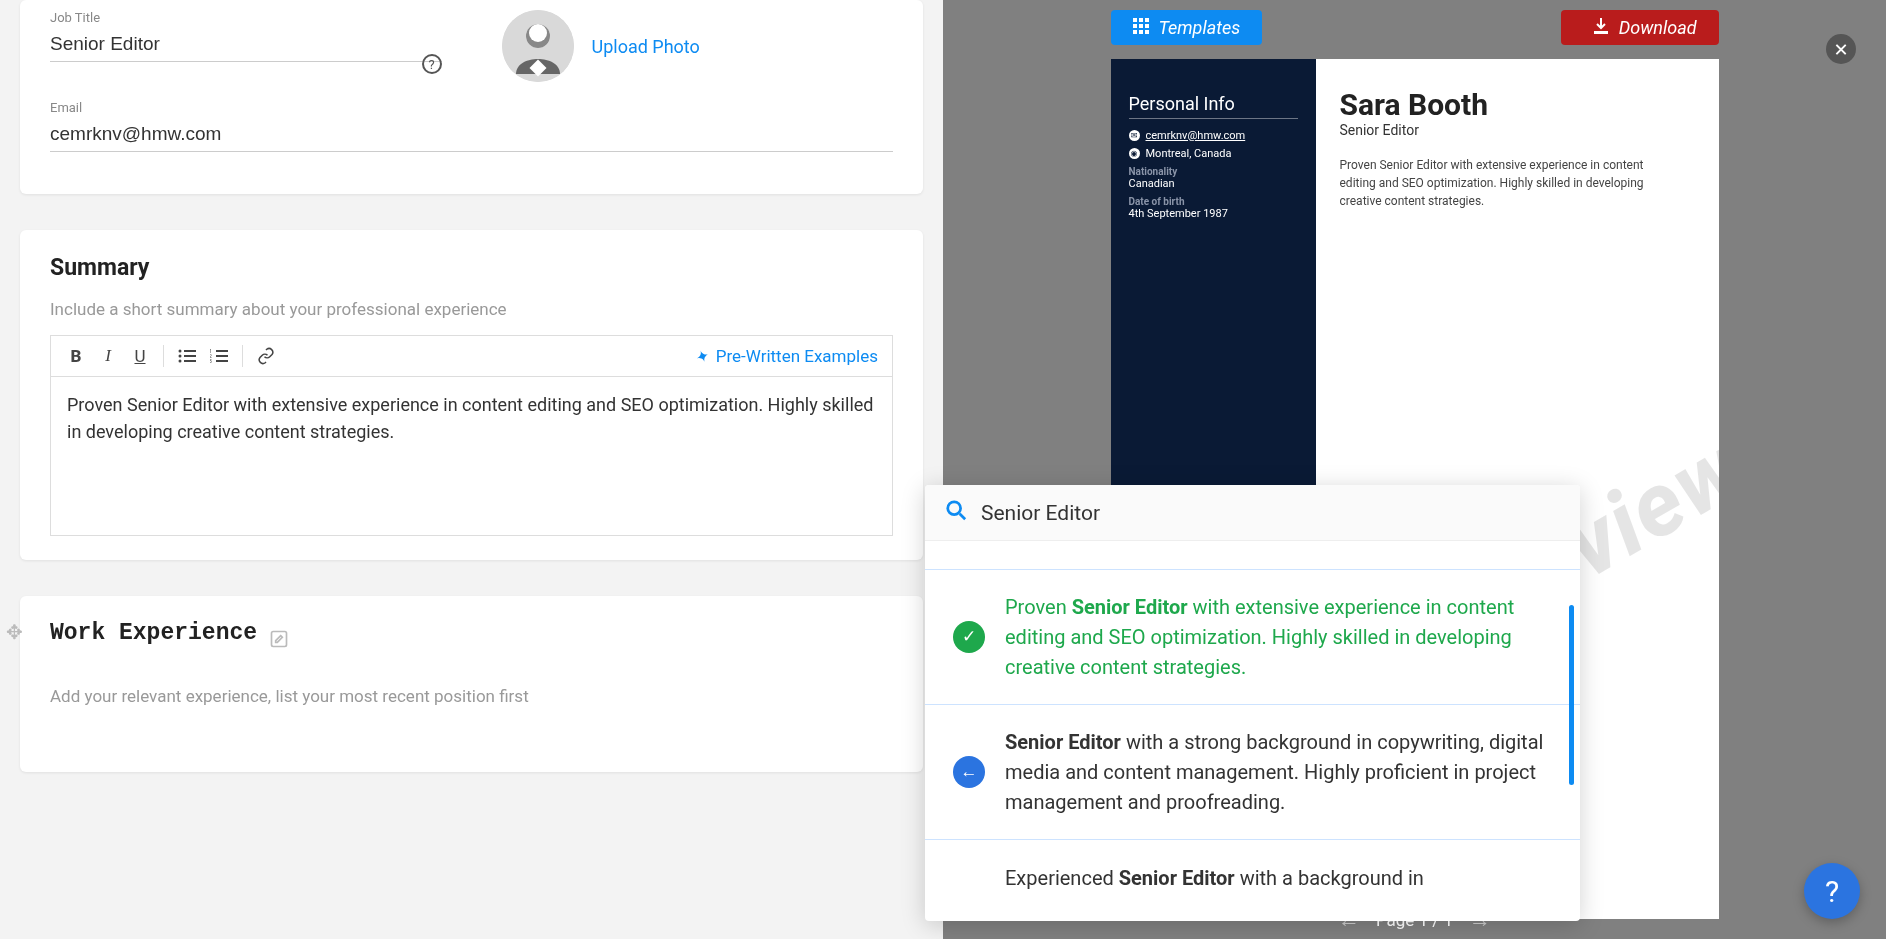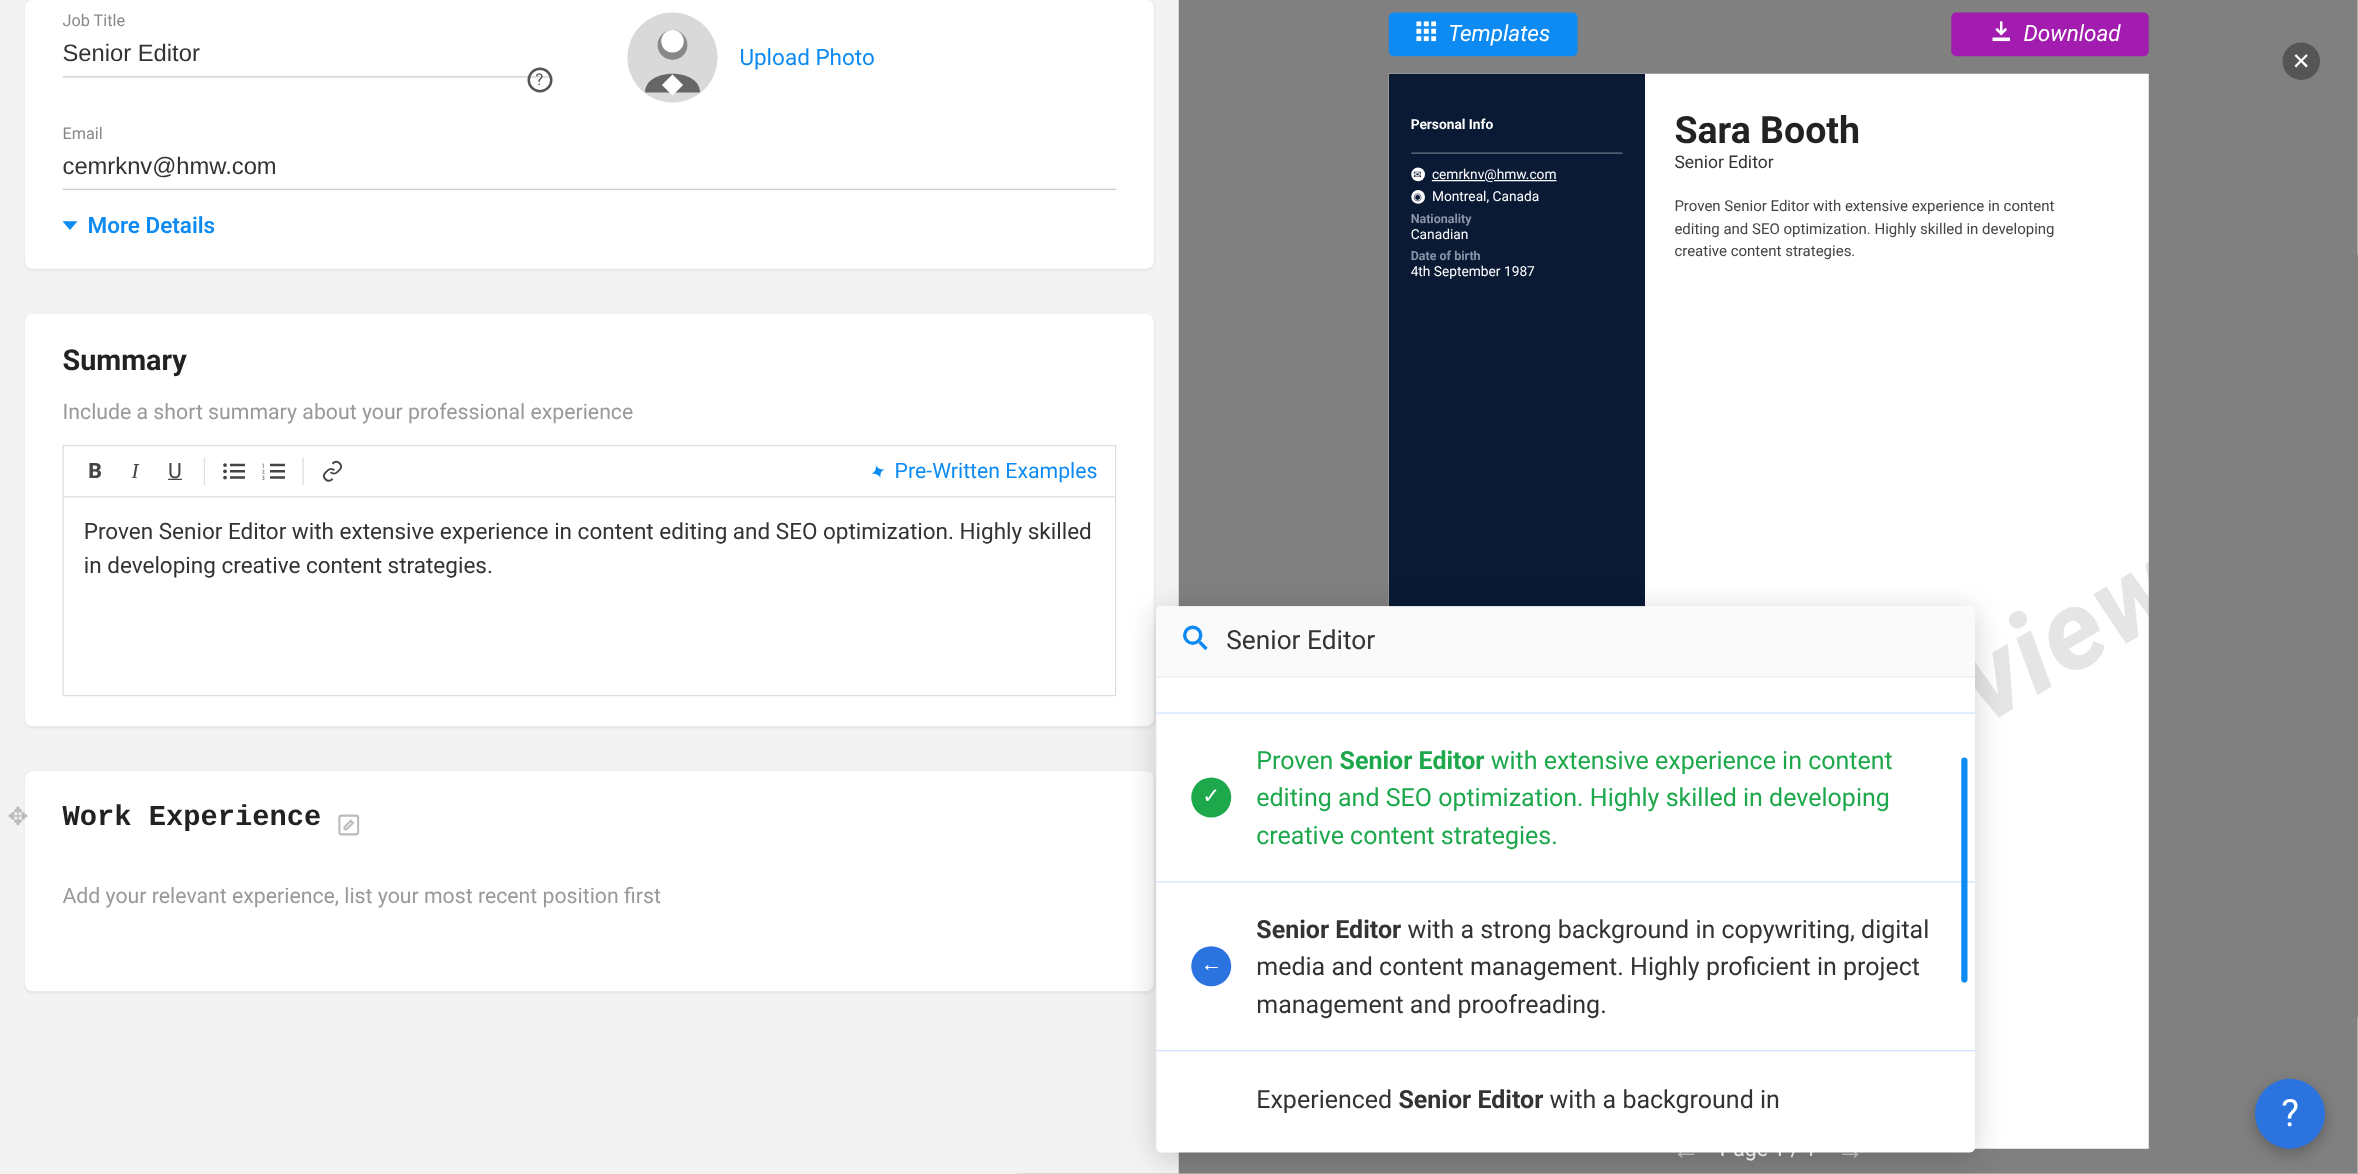--- a/index.html
+++ b/index.html
@@ -191,41 +191,41 @@
     .btn {
       padding: 7px 22px;
       border-radius: 4px;
       color: #fff;
       font-size: 18px;
       display: flex; align-items: center; gap: 10px;
       cursor: pointer;
       font-style: italic;
     }
     .btn-templates { background: #0d8bf2; }
-    .btn-download { background: #a21caf; padding-left:32px; }
+    .btn-download { background: #b91c1c; padding-left:32px; }
     .grid-icon, .dl-icon { display:inline-block; }
     .resume-doc {
       width: 608px;
       height: 860px;
       background: #fff;
       display: flex;
       position: relative;
       overflow: hidden;
     }
     .resume-sidebar {
       width: 205px;
       background: #0a1a35;
       color: #fff;
       padding: 34px 18px;
       font-size: 11px;
     }
     .resume-sidebar .pi-head {
-      font-size: 11px;
-      font-weight: 700;
-      padding-bottom: 16px;
+      font-size: 18px;
+      font-weight: 400;
+      padding-bottom: 4px;
       border-bottom: 1px solid rgba(255,255,255,0.4);
       margin-bottom: 10px;
     }
     .pi-row {
       display: flex; align-items: center; gap: 6px;
       margin-bottom: 5px;
       font-size: 11px;
     }
     .pi-mini-icon {
       width: 11px; height: 11px; border-radius: 50%;
@@ -365,24 +365,20 @@
           </div>
           <span class="upload-link">Upload Photo</span>
         </div>
       </div>
       <div class="form-row">
         <div class="field">
           <label>Email</label>
           <input type="text" value="cemrknv@hmw.com" style="">
         </div>
       </div>
-      <div class="more-details">
-        <span class="chev-down"></span>
-        <span>More Details</span>
-      </div>
     </div>
 
     <div class="card">
       <div class="section-heading">Summary</div>
       <div class="section-subtext">Include a short summary about your professional experience</div>
       <div class="editor-toolbar">
         <span class="tbtn bold">B</span>
         <span class="tbtn ital">I</span>
         <span class="tbtn und">U</span>
         <span class="sep"></span>

